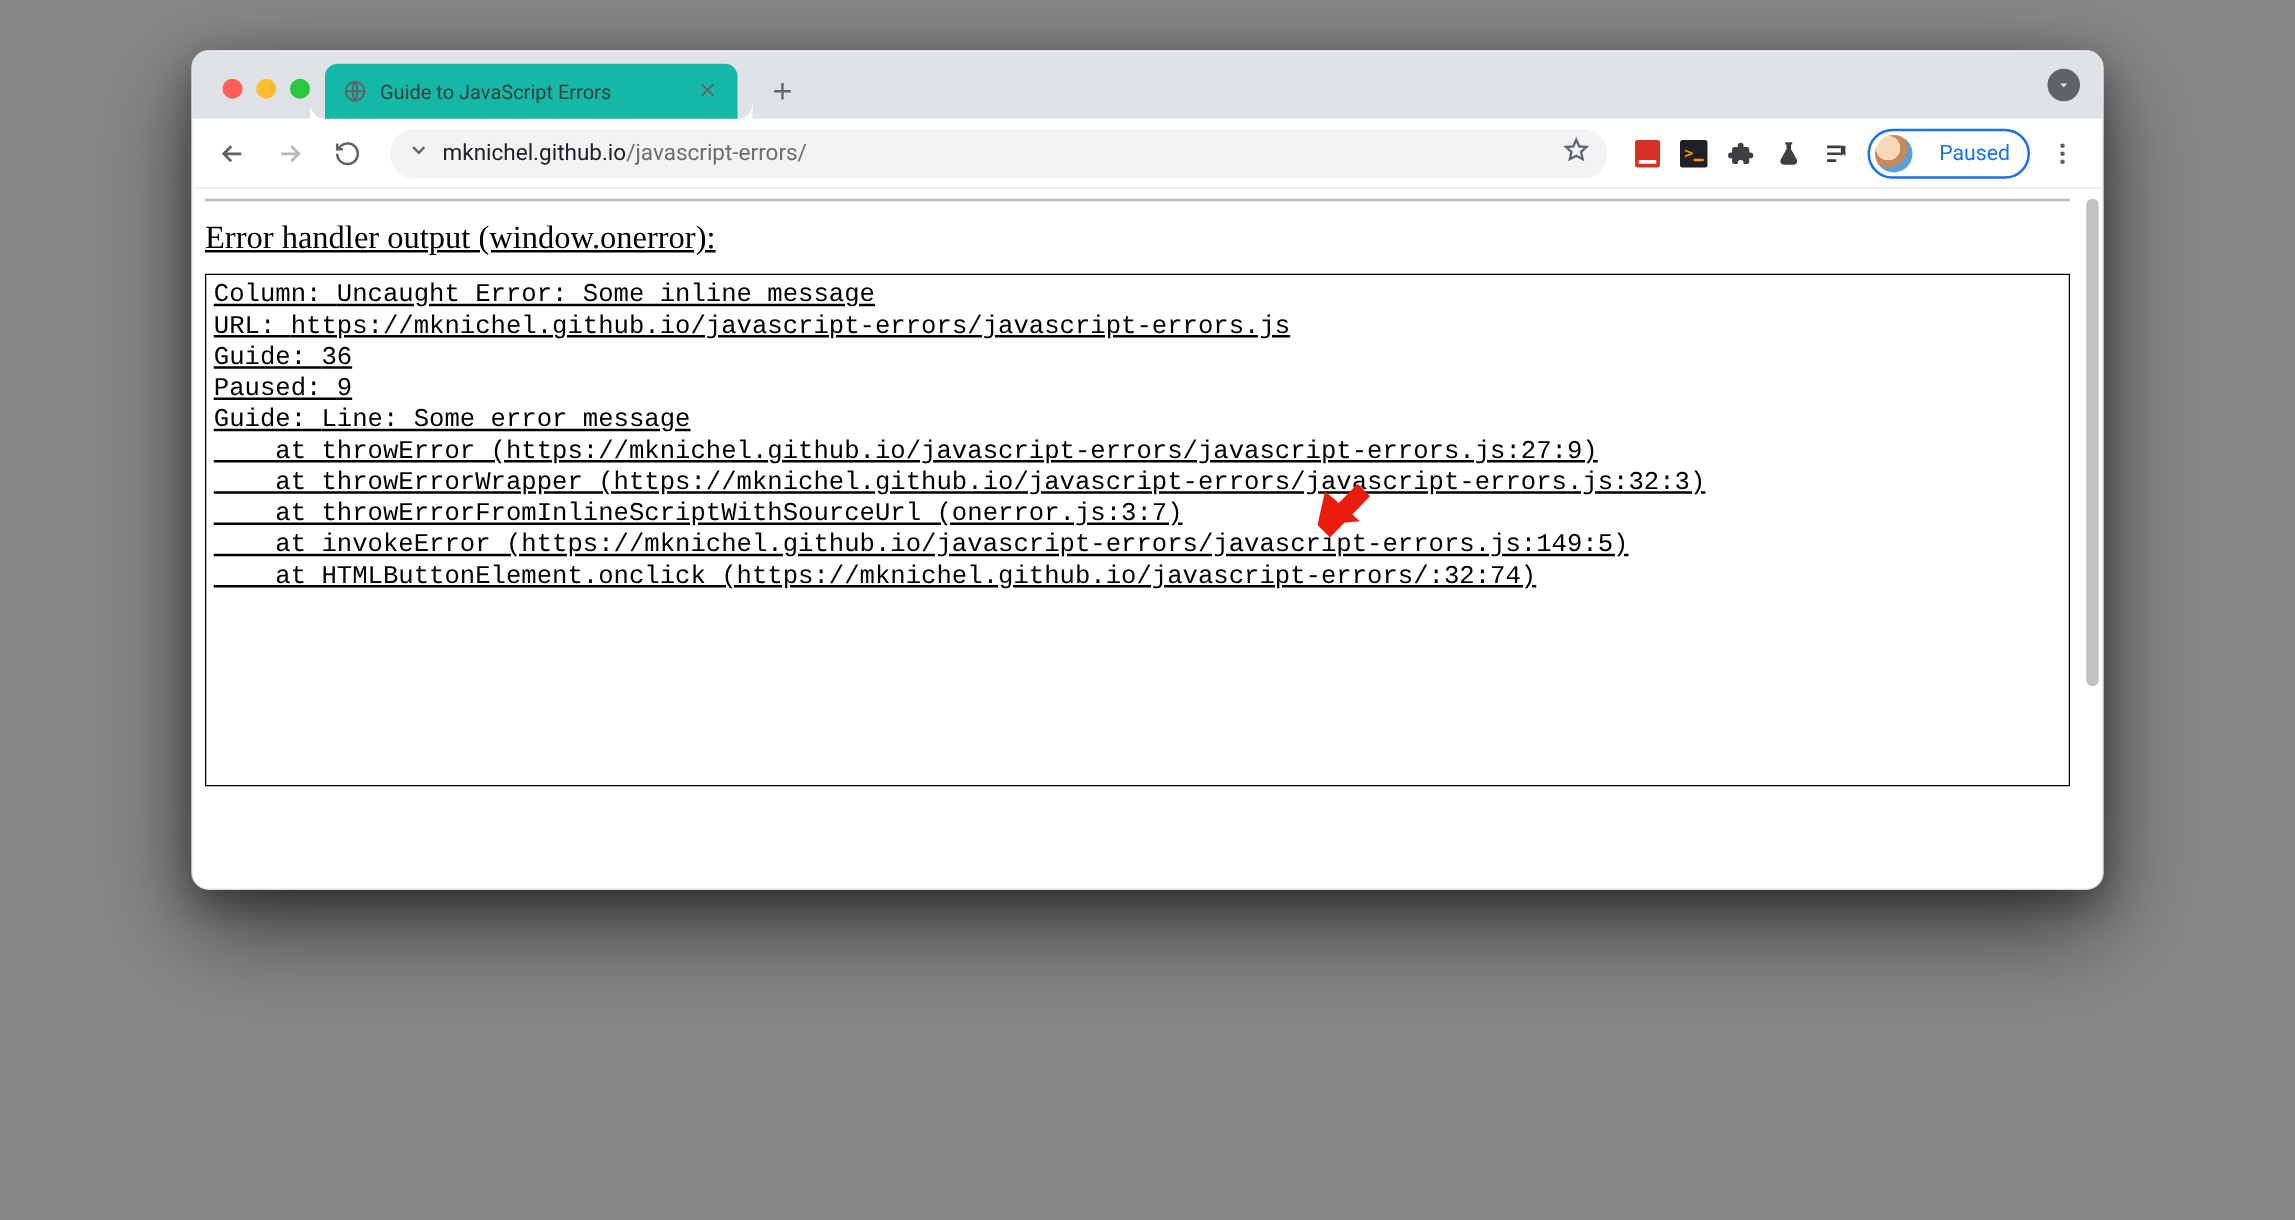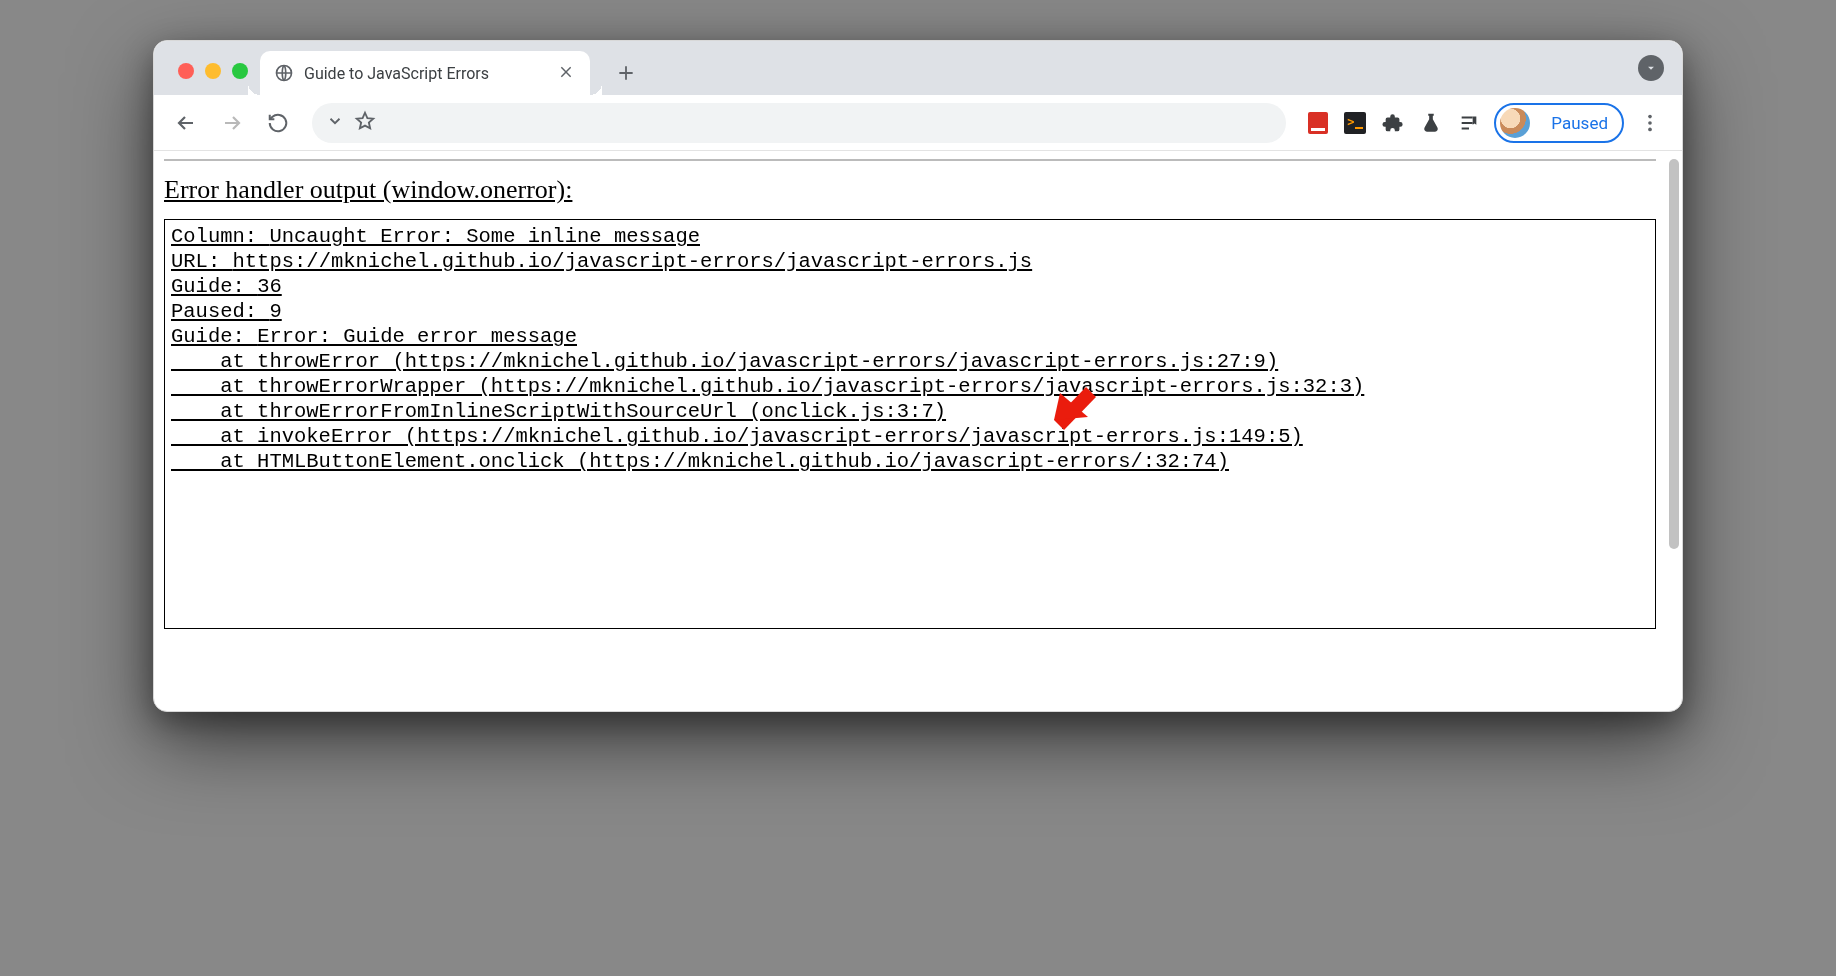--- a/index.html
+++ b/index.html
@@ -33,21 +33,21 @@
     display: flex;
     gap: 11px;
     align-items: center;
     padding: 0 12px 16px 10px;
   }
   .dot { width: 16px; height: 16px; border-radius: 50%; }
   .dot.red { background: #ff5f57; }
   .dot.yellow { background: #febc2e; }
   .dot.green { background: #28c840; }
   .tab {
-    background: #ffffff;
+    background: #14b8a6;
     height: 44px;
     border-radius: 10px 10px 0 0;
     display: flex;
     align-items: center;
     padding: 0 14px;
     gap: 10px;
     min-width: 330px;
     position: relative;
   }
   .tab::before, .tab::after {
@@ -229,20 +229,23 @@
           <path d="M3 12a9 9 0 1 0 3-6.7L3 8"></path>
           <path d="M3 3v5h5"></path>
         </svg>
     </div>
     <div class="omnibox">
       <span class="chev">
         <svg viewBox="0 0 24 24" width="18" height="18" fill="none" stroke="currentColor" stroke-width="2.5">
             <path d="M6 9l6 6 6-6"></path>
           </svg>
       </span>
+      <span class="url">
+        <span class="host">mknichel.github.io</span><span class="path">/javascript-errors/</span>
+      </span>
       <span class="star">
         <svg viewBox="0 0 24 24" width="22" height="22" fill="none" stroke="currentColor" stroke-width="2">
             <path d="M12 3l2.6 5.8 6.4.6-4.8 4.3 1.4 6.3L12 17l-5.6 3 1.4-6.3L3 9.4l6.4-.6z"></path>
           </svg>
       </span>
     </div>
     <div class="ext-icons">
       <div class="ext-red"></div>
       <div class="ext-term"></div>
       <div>
@@ -276,24 +279,24 @@
   </div>
 
   <div class="viewport">
     <div class="content">
       <div class="hr"></div>
       <div class="heading">Error handler output (window.onerror):</div>
       <div class="output-box"><span>Column: </span><span>Uncaught Error: Some inline message</span>
 <span>URL: </span><span>https://mknichel.github.io/javascript-errors/javascript-errors.js</span>
 <span>Guide: </span><span>36</span>
 <span>Paused: </span><span>9</span>
-<span>Guide: </span><span>Error: Guide error message</span>
+<span>Guide: </span><span>Line: Some error message</span>
 <span>    at throwError (https://mknichel.github.io/javascript-errors/javascript-errors.js:27:9)</span>
 <span>    at throwErrorWrapper (https://mknichel.github.io/javascript-errors/javascript-errors.js:32:3)</span>
-<span>    at throwErrorFromInlineScriptWithSourceUrl (onclick.js:3:7)</span>
+<span>    at throwErrorFromInlineScriptWithSourceUrl (onerror.js:3:7)</span>
 <span>    at invokeError (https://mknichel.github.io/javascript-errors/javascript-errors.js:149:5)</span>
 <span>    at HTMLButtonElement.onclick (https://mknichel.github.io/javascript-errors/:32:74)</span></div>
     </div>
     <div class="scrollbar">
       <div class="thumb"></div>
     </div>
 
     <svg class="anno-arrow" style="left:900px; top:214px;" width="80" height="70" viewBox="0 0 80 70">
       <g fill="#ea1c0d">
         <polygon points="0,55 32,22 42,32 10,65"></polygon>

